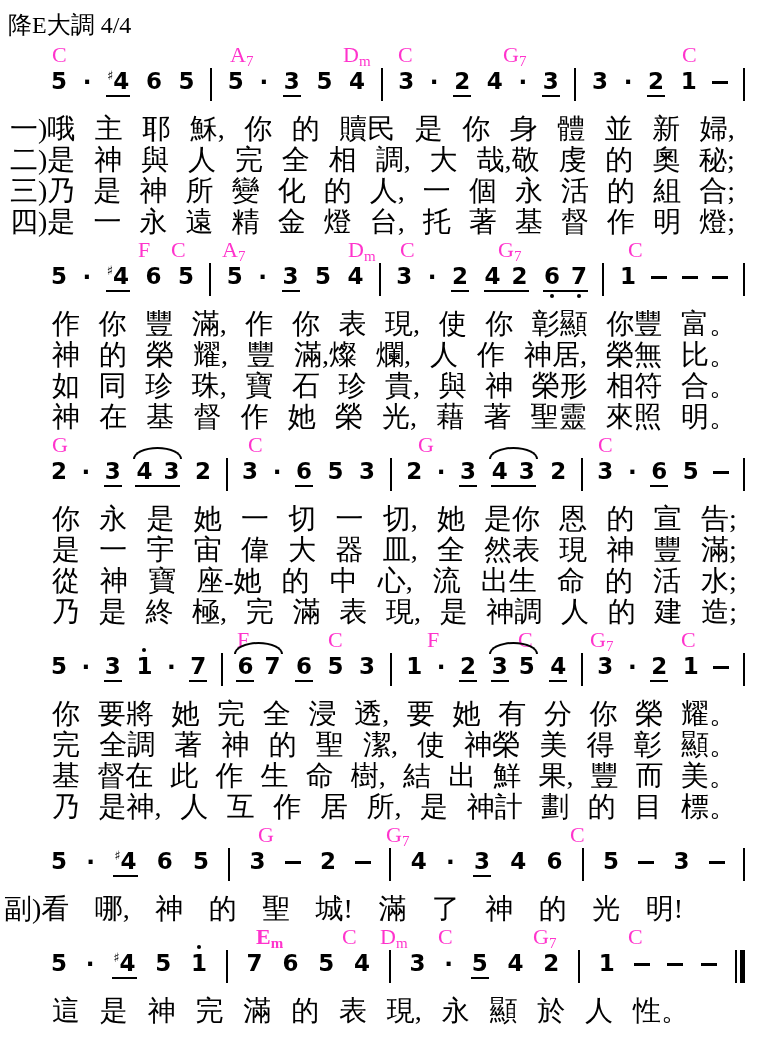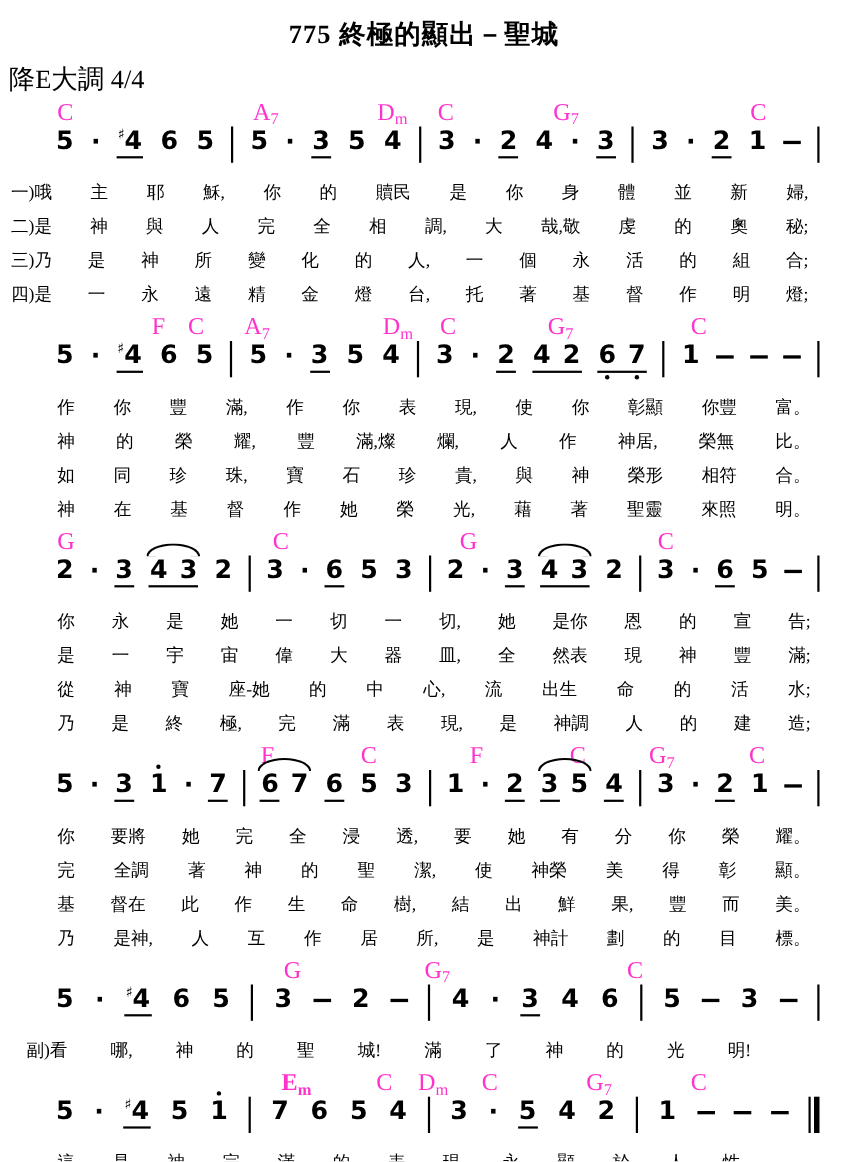--- a/index.html
+++ b/index.html
@@ -30,32 +30,31 @@
        width:4px;height:4px;border-radius:50%;background:#000;}
   .sharp{font-size:13px;position:relative;top:-9px;margin-right:0;}
   .durdot{font-family:"DejaVu Sans",sans-serif;font-weight:bold;font-size:23px;line-height:1;
           margin-top:1px;}
   .bar{width:2px;height:33px;background:#000;margin-top:-2px;}
   .finalbar{display:flex;gap:3px;margin-top:-2px;}
   .finalbar .thin{width:2px;height:33px;background:#000;display:inline-block;}
   .finalbar .thick{width:5px;height:33px;background:#000;display:inline-block;}
   .dash{width:16px;height:2.5px;background:#000;margin-top:11px;}
   
-  .lyric-row{display:flex;justify-content:space-between;font-size:16px;line-height:29px;
+  .lyric-row{display:flex;justify-content:space-between;font-size:28px;line-height:29px;
              margin:2px 34px 1px 52px;font-family:"Liberation Serif",serif;}
   .sys0 .lyric-row{margin-left:10px;margin-right:36px;}
-  .sys4 .lyric-row{margin-left:24px;margin-right:88px;}
+  .sys4 .lyric-row{margin-left:4px;margin-right:88px;}
   .sys5 .lyric-row{margin-left:52px;margin-right:82px;}
   .system{margin-bottom:2px;}
 </style>
 </head>
 <body>
 
 <div class="page">
-  <div class="title">775 終極的顯出－聖城</div>
   <div class="keyline">降E大調 4/4</div>
   <div id="systems">
       <div class="system sys0">
         <div class="chord-row">
           <span class="chord" style="left: 52px;">C</span>
           <span class="chord" style="left: 230px;">A<span class="sub">7</span></span>
           <span class="chord" style="left: 343px;">D<span class="sub">m</span></span>
           <span class="chord" style="left: 398px;">C</span>
           <span class="chord" style="left: 503px;">G<span class="sub">7</span></span>
           <span class="chord" style="left: 682px;">C</span>

